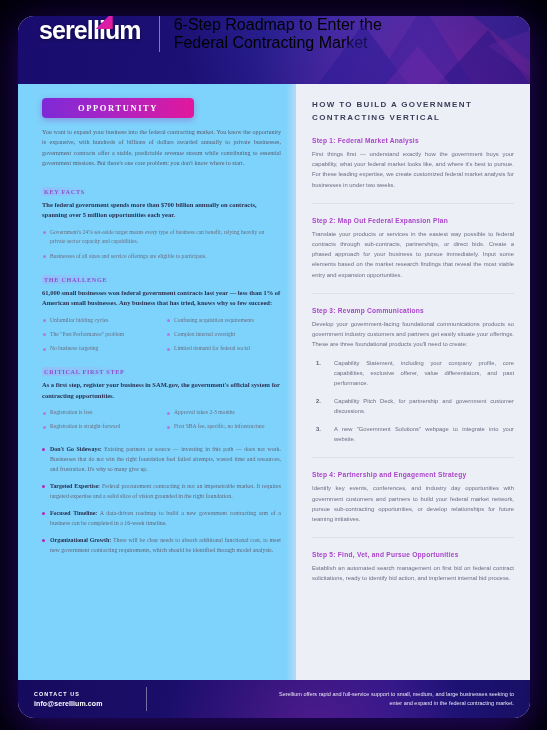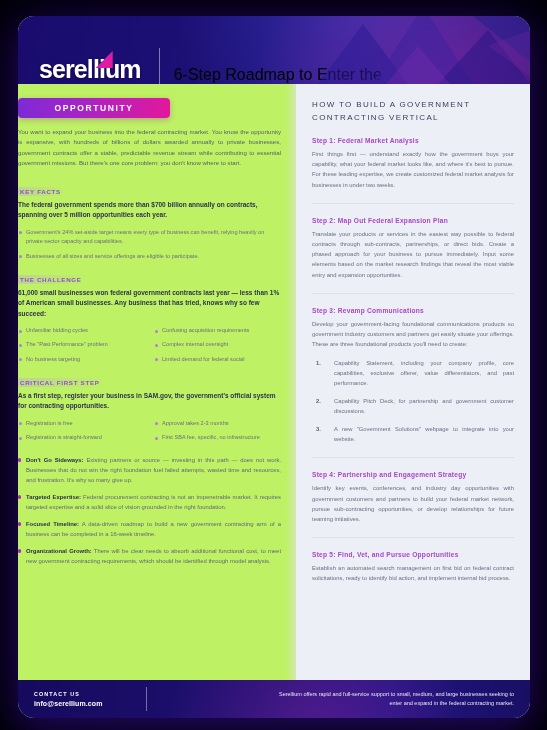--- a/index.html
+++ b/index.html
@@ -29,44 +29,45 @@
 
   
   .hdr {
     position: relative;
     height: 68px;
     flex: 0 0 68px;
     background:
       radial-gradient(circle at 86% 120%, rgba(190,40,180,.48) 0%, rgba(190,40,180,0) 46%),
       radial-gradient(circle at 70% -30%, rgba(60,70,200,.55) 0%, rgba(60,70,200,0) 55%),
       linear-gradient(100deg, #190c6e 0%, #1d1075 36%, #241583 62%, #1a1168 100%);
-    display: flex; align-items: flex-end;
+    display: flex; align-items: flex-start;
     overflow: hidden;
   }
   .hdr-poly { position: absolute; inset: 0; pointer-events: none; }
   .logo-wrap { position: relative; padding-left: 21px; display: flex; align-items: center; }
   .logo {
     color: #fff; font-size: 25px; font-weight: 700; letter-spacing: -0.9px;
     text-shadow: 0 1px 3px rgba(0,0,0,.45);
   }
   .logo-mark {
     position: absolute; right: 28px; top: -4px;
     width: 17px; height: 17px;
     background: linear-gradient(135deg, #c31fd0 0%, #e81b8e 100%);
     clip-path: polygon(0% 100%, 100% 0%, 100% 100%);
   }
   .hdr-div { width: 1px; height: 36px; background: rgba(255,255,255,.45); margin: 0 14px 0 18px; }
 
   
   .body { flex: 1 1 auto; display: flex; min-height: 0; }
   .col-l {
     width: 278px; flex: 0 0 278px;
-    background: #bef264;
-    padding: 13px 15px 8px 0;
+    background: #7dd3fc;
+    padding: 13px 15px 8px 24px;
     position: relative;
+    font-family: Liberation Serif, serif;
   }
   .col-l::after{
     content:""; position:absolute; right:0; top:0; bottom:0; width:10px;
     background: linear-gradient(90deg, rgba(231,226,245,0) 0%, rgba(228,222,244,.55) 100%);
   }
   .col-r {
     flex: 1 1 auto;
     background: #edeff7;
     padding: 14px 16px 8px 16px;
   }
@@ -115,21 +116,21 @@
   }
   .appr-li::before {
     content: ""; position: absolute; left: 0px; top: 3.4px;
     width: 3.4px; height: 3.4px; border-radius: 50%;
     background: linear-gradient(135deg,#8a33d6,#e2189c);
   }
   .appr-li b { color: #2b2e4c; font-weight: 700; }
 
   
   .r-title {
-    font-size: 8px; font-weight: 400; letter-spacing: 1.35px;
+    font-size: 8px; font-weight: 700; letter-spacing: 1.35px;
     color: #3a3d58; line-height: 13px; margin-bottom: 13px;
   }
   .step-h {
     font-size: 6.6px; font-weight: 700; color: #a845c9;
     margin-bottom: 5px; letter-spacing: .25px;
   }
   .step-p {
     font-size: 5.9px; line-height: 10.2px; color: #6a6d82;
     text-align: justify;
   }
@@ -181,20 +182,21 @@
       <polygon points="368,68 400,30 432,68" fill="#7b2fae" opacity=".35"></polygon>
       <polygon points="470,30 512,14 512,60" fill="#6e2aa6" opacity=".28"></polygon>
     </svg>
     <div class="logo-wrap">
       <div class="logo">serellium</div>
       <div class="logo-mark"></div>
     </div>
     <div class="hdr-div"></div>
     <div>
       <div>6-Step Roadmap to Enter the</div>
+      <div>Federal Contracting Market</div>
     </div>
   </div>
 
   <div class="body">
 
     <div class="col-l">
 
       <div class="badge">OPPORTUNITY</div>
       <div class="para">You want to expand your business into the federal contracting market. You know the opportunity is expansive, with hundreds of billions of dollars awarded annually to private businesses, government contracts offer a stable, predictable revenue stream while contributing to essential government missions. But there's one core problem: you don't know where to start.</div>
 

